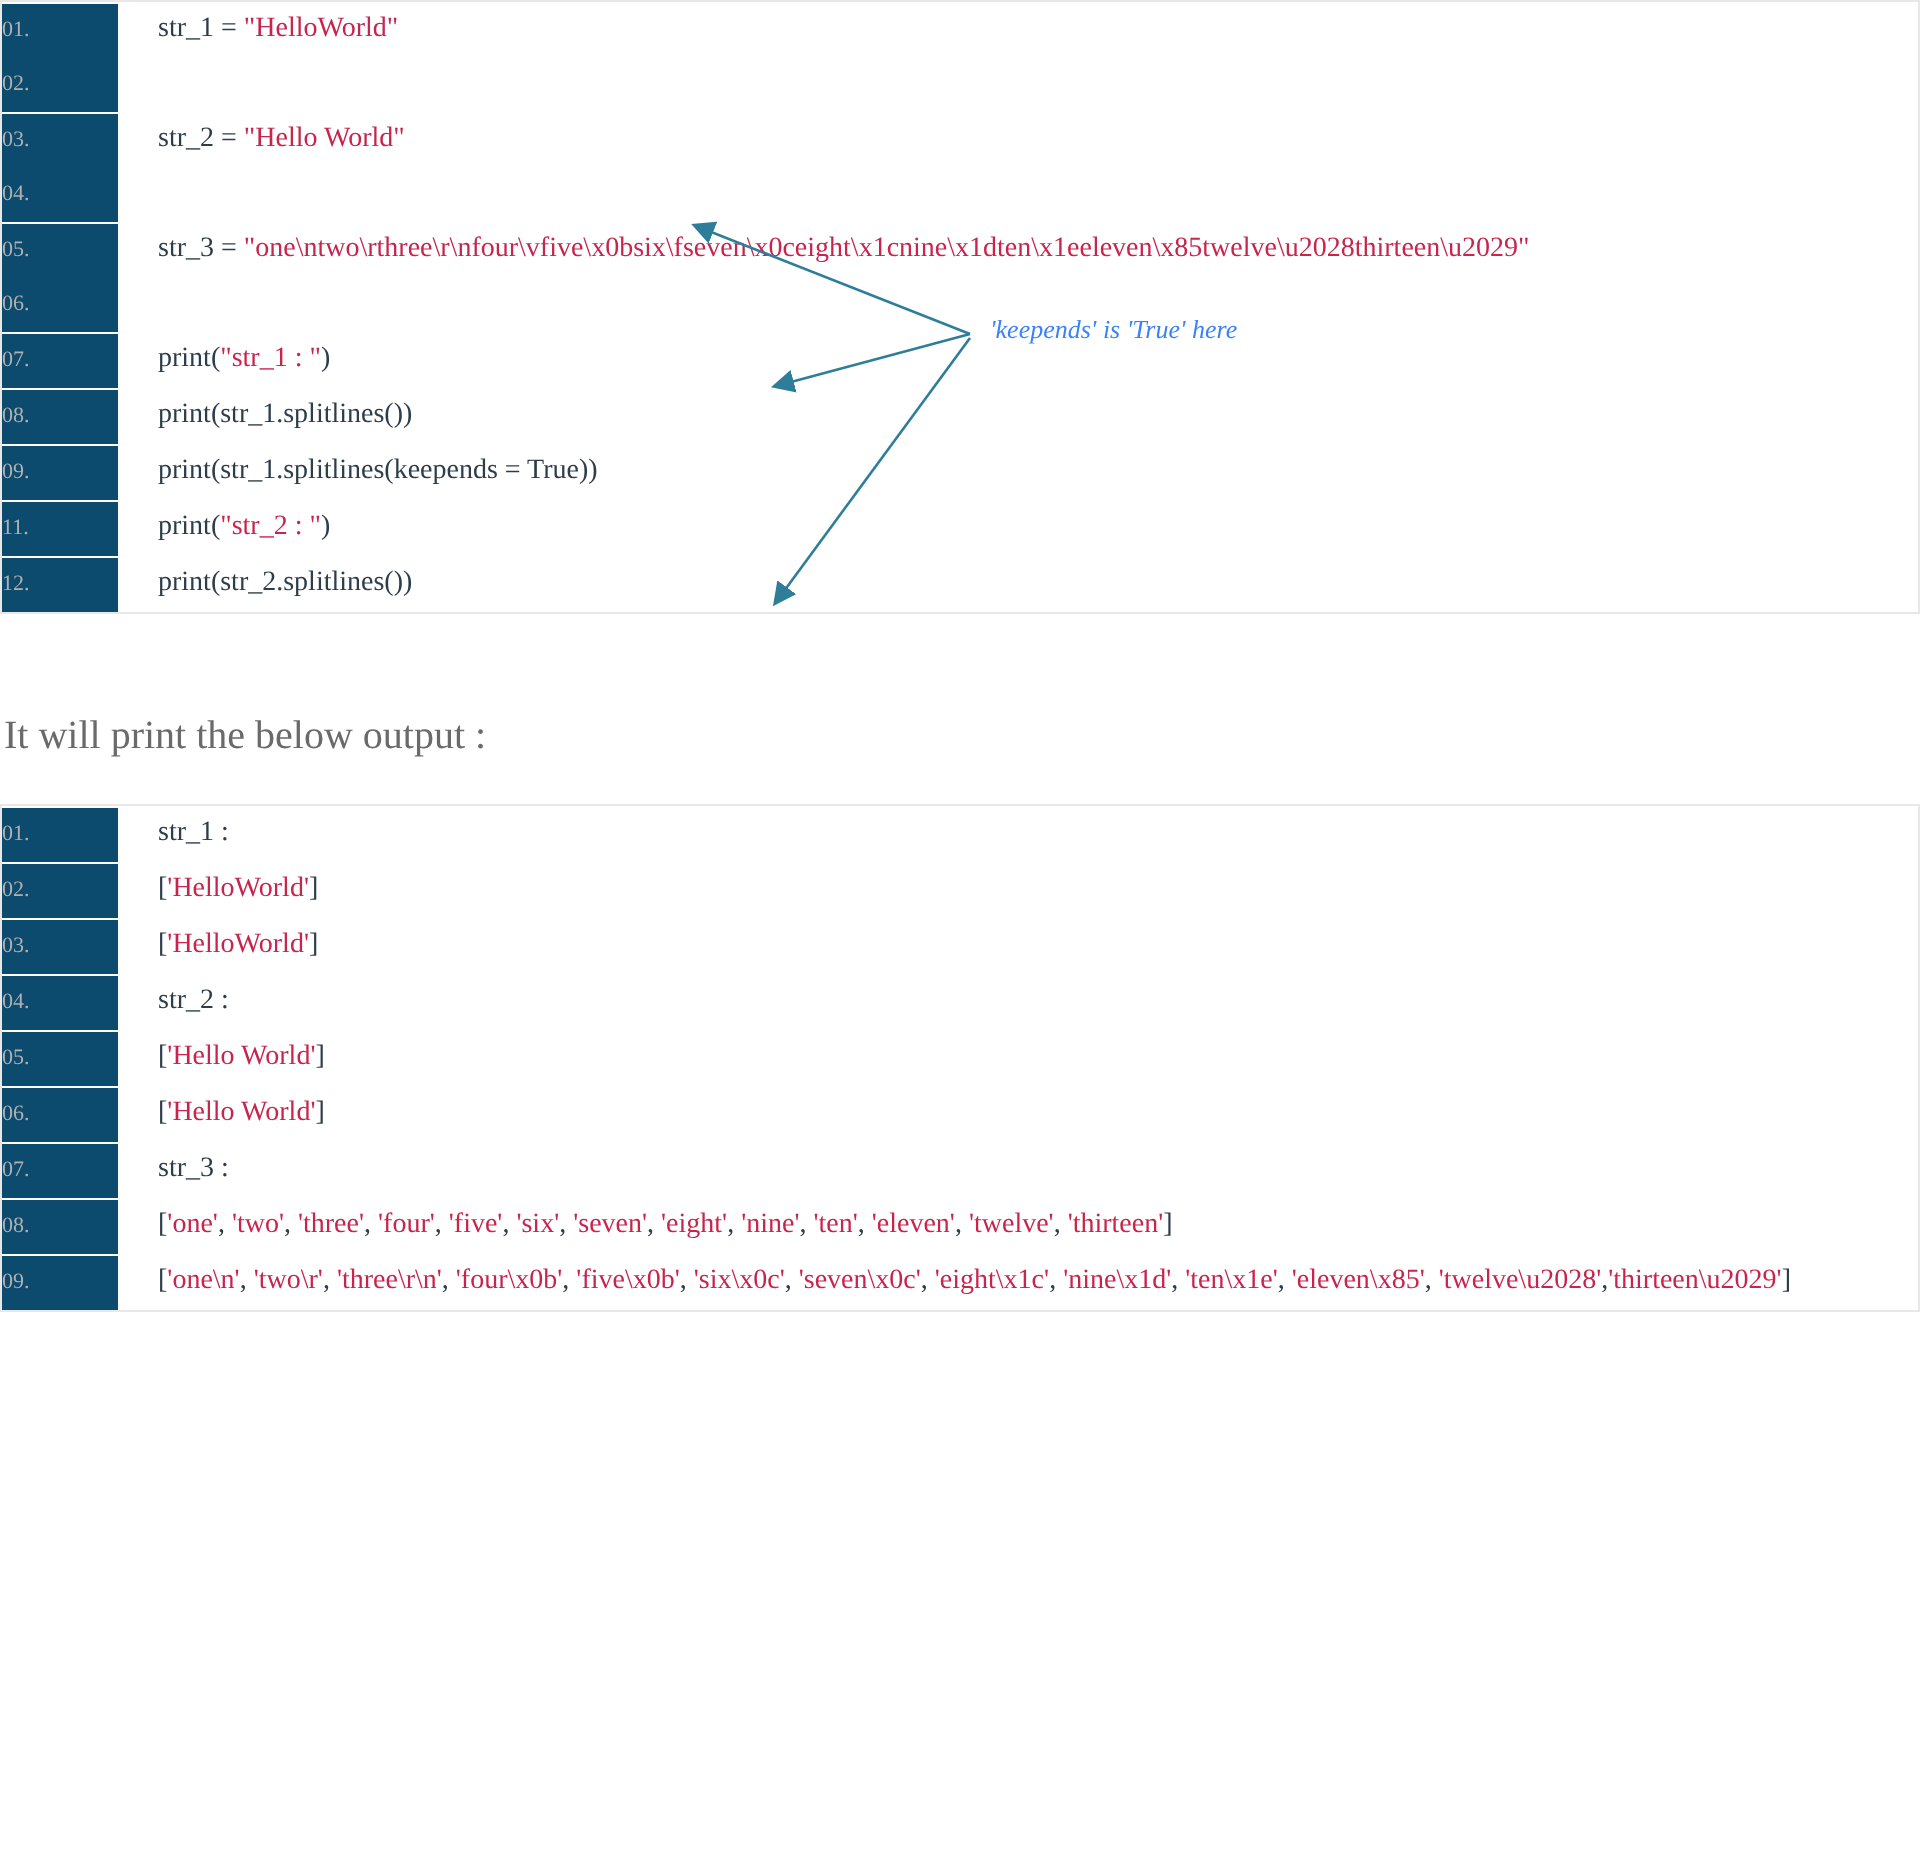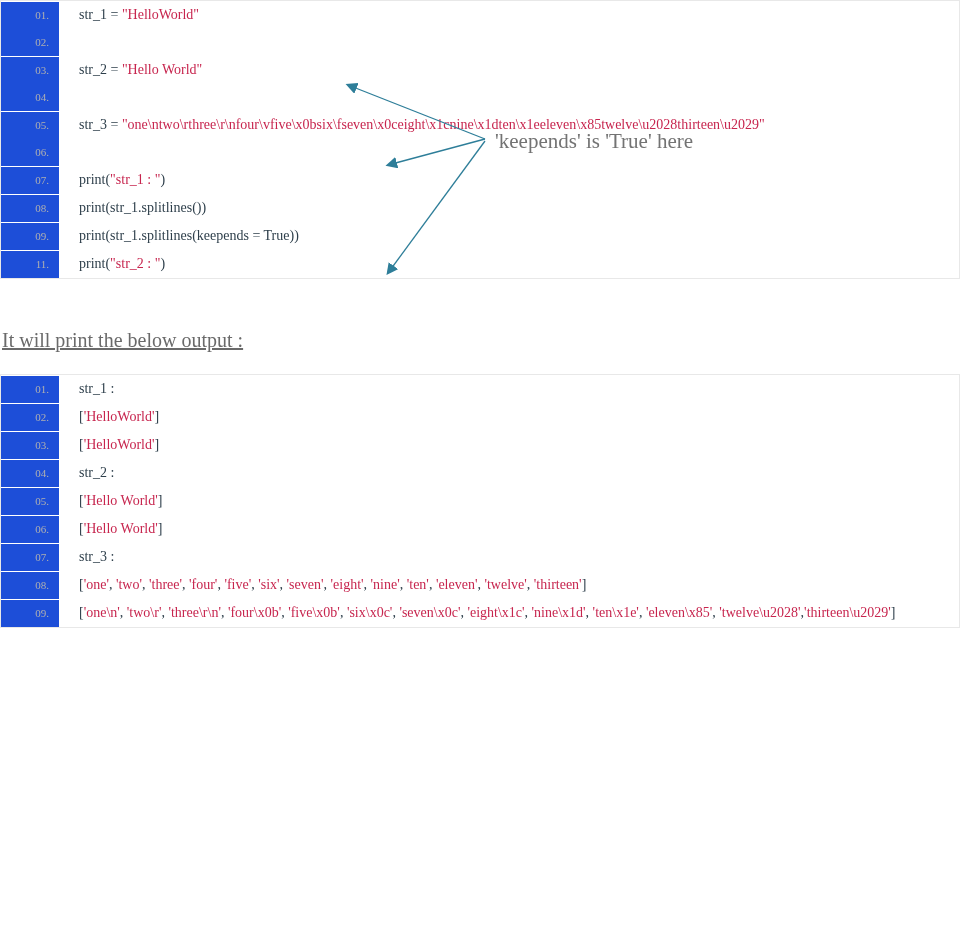--- a/index.html
+++ b/index.html
@@ -19,52 +19,51 @@
   }
   .line {
     display: flex;
     align-items: baseline;
     min-height: 27px;
     line-height: 27px;
   }
   .gutter {
     width: 58px;
     flex: 0 0 58px;
-    background: #1d4ed8;
+    background: #0c4a6e;
     color: #b0b0b0;
     font-size: 11px;
-    text-align: right;
     padding-right: 10px;
     font-family: Georgia, serif;
     user-select: none;
   }
   .src {
     flex: 1;
     padding-left: 20px;
     white-space: pre-wrap;
     font-family: Georgia, 'Times New Roman', serif;
     color: #2d3e4a;
   }
   .str { color: #c7254e; }
   .narrative {
     font-family: Georgia, serif;
     font-size: 20px;
     color: #6a6a6a;
     margin: 50px 0 22px 2px;
-    text-decoration: underline;
   }
   .annot-wrap {
     position: relative;
     height: 0;
   }
   .annot {
     position: absolute;
     font-family: 'Comic Sans MS', 'Segoe Script', cursive;
-    color: #737373;
-    font-size: 21px;
+    color: #3b82f6;
+    font-size: 13px;
+    font-style: italic;
   }
   .arrow-svg {
     position: absolute;
     pointer-events: none;
   }
   .out .src { padding-right: 6px; }
 </style>
 </head>
 <body>
 
@@ -102,20 +101,24 @@
         <div class="gutter">08.</div>
         <div class="src"><span>print(str_1.splitlines())</span></div>
       </div>
       <div class="line">
         <div class="gutter">09.</div>
         <div class="src"><span>print(str_1.splitlines(keepends = True))</span></div>
       </div>
       <div class="line">
         <div class="gutter">11.</div>
         <div class="src"><span>print(</span><span class="str">"str_2 : "</span><span>)</span></div>
+      </div>
+      <div class="line">
+        <div class="gutter">12.</div>
+        <div class="src"><span>print(str_2.splitlines())</span></div>
       </div>
     </div>
 
   <div class="annot-wrap">
     <svg class="arrow-svg" width="960" height="490" style="top:-490px;left:0;">
       <defs>
         <marker id="ah" markerWidth="9" markerHeight="9" refX="7" refY="4.5" orient="auto">
           <path d="M0,0 L9,4.5 L0,9 Z" fill="#2e7e99"></path>
         </marker>
       </defs>

